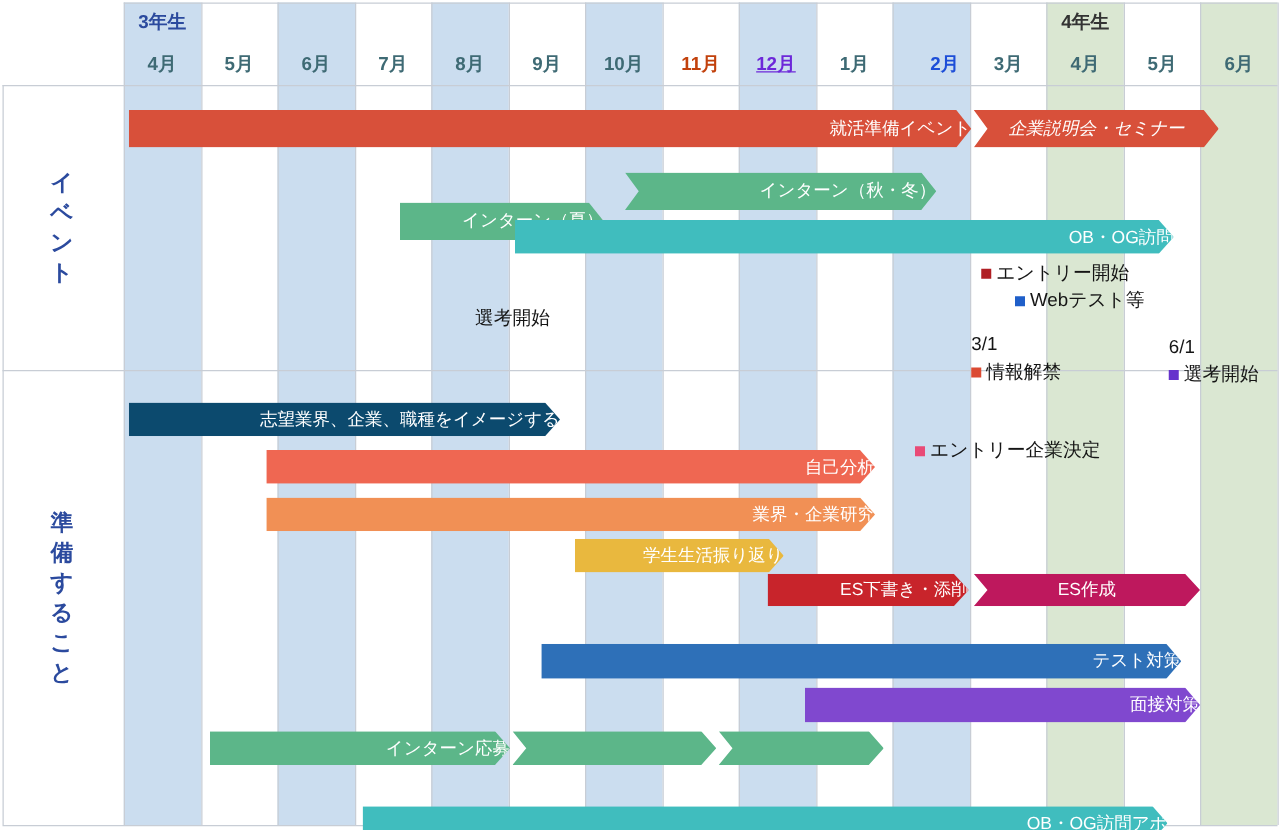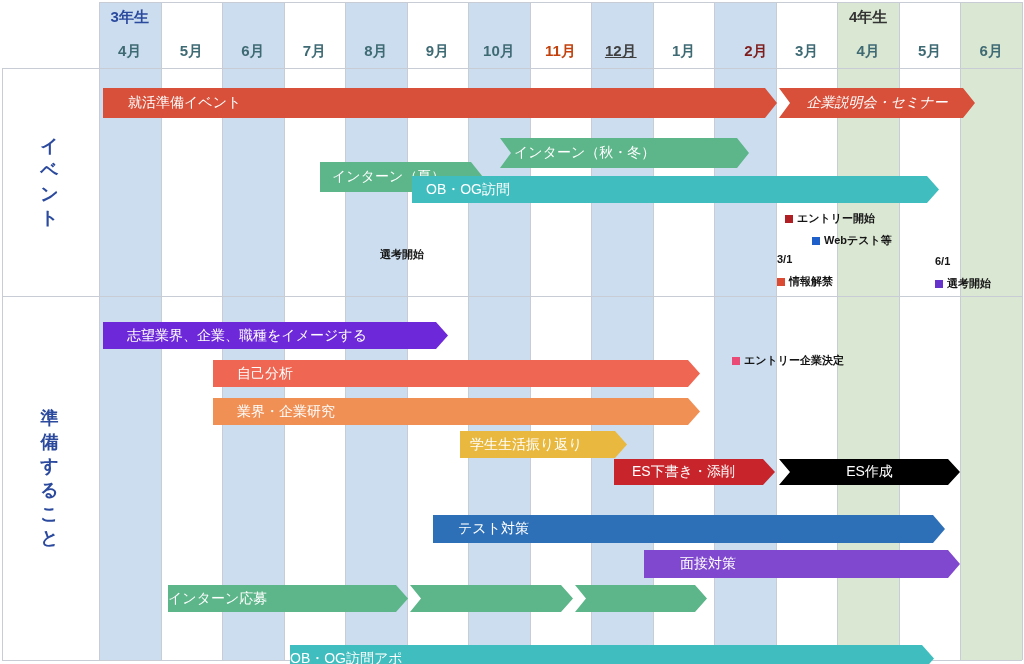--- a/index.html
+++ b/index.html
@@ -8,25 +8,25 @@
     font-family:"Liberation Sans","DejaVu Sans",sans-serif;
   }
   .band{position:absolute;top:2px;height:658px;z-index:1;}
   .vline{position:absolute;width:1px;z-index:2;}
   .hline{position:absolute;height:1px;z-index:2;}
   .year-label{position:absolute;z-index:3;font-size:15px;font-weight:700;text-align:center;}
   .month-label{position:absolute;z-index:3;font-size:15px;font-weight:600;text-align:center;}
   .section-label{position:absolute;z-index:3;display:flex;flex-direction:column;align-items:center;
     font-size:18px;font-weight:700;line-height:24px;}
   .bar{position:absolute;z-index:4;display:flex;align-items:center;
-    font-size:14px;color:#fff;white-space:nowrap;overflow:hidden;}
+    font-size:14px;color:#fff;white-space:nowrap;overflow:hidden;justify-content:flex-end;}
   .bar.center{justify-content:center;}
-  .ms{position:absolute;z-index:5;font-size:11px;font-weight:700;color:#151515;
+  .ms{position:absolute;z-index:5;font-size:15px;font-weight:400;color:#151515;
     line-height:17px;white-space:nowrap;}
-  .ms .date{margin-bottom:5px;}
+  .ms .date{margin-bottom:5px;margin-top:16px;}
   .ms .row{display:flex;align-items:center;}
   .ms .bullet{display:inline-block;width:8px;height:8px;margin-right:4px;flex:0 0 auto;}
   .ms .line2{margin-left:12px;margin-top:3px;}
 </style>
 </head>
 <body>
 
 <div id="stage">
   <div id="bands-layer">
       <div class="band" style="left: 99px; width: 61.5333px; background: rgb(203, 221, 239);"></div>
@@ -63,23 +63,23 @@
     </div>
   <div id="header-layer">
       <div class="month-label" style="left: 99px; width: 61.5333px; top: 42px; color: rgb(62, 106, 116);">4月</div>
       <div class="month-label" style="left: 160.533px; width: 61.5333px; top: 42px; color: rgb(62, 106, 116);">5月</div>
       <div class="month-label" style="left: 222.067px; width: 61.5333px; top: 42px; color: rgb(62, 106, 116);">6月</div>
       <div class="month-label" style="left: 283.6px; width: 61.5333px; top: 42px; color: rgb(62, 106, 116);">7月</div>
       <div class="month-label" style="left: 345.133px; width: 61.5333px; top: 42px; color: rgb(62, 106, 116);">8月</div>
       <div class="month-label" style="left: 406.667px; width: 61.5333px; top: 42px; color: rgb(62, 106, 116);">9月</div>
       <div class="month-label" style="left: 468.2px; width: 61.5333px; top: 42px; color: rgb(62, 106, 116);">10月</div>
       <div class="month-label" style="left: 529.733px; width: 61.5333px; top: 42px; color: #c2410c;">11月</div>
-      <div class="month-label" style="left: 591.267px; width: 59px; top: 42px; color: #404040; text-decoration: underline;">12月</div>
+      <div class="month-label" style="left: 591.267px; width: 59px; top: 42px; color: #6d28d9; text-decoration: underline;">12月</div>
       <div class="month-label" style="left: 652.8px; width: 61.5333px; top: 42px; color: rgb(62, 106, 116);">1月</div>
-      <div class="month-label" style="left: 714.333px; width: 83px; top: 42px; color: #7f1d1d;">2月</div>
+      <div class="month-label" style="left: 714.333px; width: 83px; top: 42px; color: #1d4ed8;">2月</div>
       <div class="month-label" style="left: 775.867px; width: 61.5333px; top: 42px; color: rgb(62, 106, 116);">3月</div>
       <div class="month-label" style="left: 837.4px; width: 61.5333px; top: 42px; color: rgb(62, 106, 116);">4月</div>
       <div class="month-label" style="left: 898.933px; width: 61.5333px; top: 42px; color: rgb(62, 106, 116);">5月</div>
       <div class="month-label" style="left: 960.467px; width: 61.5333px; top: 42px; color: rgb(62, 106, 116);">6月</div>
       <div class="year-label" style="left: 99px; width: 61.5333px; top: 8px; color: rgb(43, 74, 158);">3年生</div>
       <div class="year-label" style="left: 837.4px; width: 61.5333px; top: 8px; color: rgb(51, 51, 51);">4年生</div>
     </div>
   <div id="sections-layer">
       <div class="section-label" style="color: rgb(43, 74, 158); left: 0px; width: 99px; top: 134px;">
         <span>イ</span>
@@ -105,36 +105,36 @@
       </div>
       <div class="bar" style="left: 320px; top: 138px; width: 163px; height: 30px; background: rgb(92, 182, 137); clip-path: polygon(0px 0px, 151px 0px, 163px 15px, 151px 30px, 0px 30px); padding-left: 12px; box-sizing: border-box; margin-top: 24px;">
         <span>インターン（夏）</span>
       </div>
       <div class="bar" style="left: 500px; top: 138px; width: 249px; height: 30px; background: rgb(92, 182, 137); clip-path: polygon(0px 0px, 237px 0px, 249px 15px, 237px 30px, 0px 30px, 11px 15px); padding-left: 14px; box-sizing: border-box;">
         <span>インターン（秋・冬）</span>
       </div>
       <div class="bar" style="left: 412px; top: 176px; width: 527px; height: 27px; background: rgb(64, 189, 190); clip-path: polygon(0px 0px, 515px 0px, 527px 13.5px, 515px 27px, 0px 27px); padding-left: 14px; box-sizing: border-box;">
         <span>OB・OG訪問</span>
       </div>
-      <div class="bar" style="left: 103px; top: 322px; width: 345px; height: 27px; background: #6d28d9; clip-path: polygon(0px 0px, 333px 0px, 345px 13.5px, 333px 27px, 0px 27px); padding-left: 24px; box-sizing: border-box;">
+      <div class="bar" style="left: 103px; top: 322px; width: 345px; height: 27px; background: #0c4a6e; clip-path: polygon(0px 0px, 333px 0px, 345px 13.5px, 333px 27px, 0px 27px); padding-left: 24px; box-sizing: border-box;">
         <span>志望業界、企業、職種をイメージする</span>
       </div>
       <div class="bar" style="left: 213px; top: 360px; width: 487px; height: 27px; background: rgb(239, 103, 82); clip-path: polygon(0px 0px, 475px 0px, 487px 13.5px, 475px 27px, 0px 27px); padding-left: 24px; box-sizing: border-box;">
         <span>自己分析</span>
       </div>
       <div class="bar" style="left: 213px; top: 398px; width: 487px; height: 27px; background: rgb(241, 144, 85); clip-path: polygon(0px 0px, 475px 0px, 487px 13.5px, 475px 27px, 0px 27px); padding-left: 24px; box-sizing: border-box;">
         <span>業界・企業研究</span>
       </div>
       <div class="bar" style="left: 460px; top: 431px; width: 167px; height: 27px; background: rgb(233, 184, 62); clip-path: polygon(0px 0px, 155px 0px, 167px 13.5px, 155px 27px, 0px 27px); padding-left: 10px; box-sizing: border-box;">
         <span>学生生活振り返り</span>
       </div>
       <div class="bar" style="left: 614px; top: 459px; width: 161px; height: 26px; background: rgb(200, 36, 43); clip-path: polygon(0px 0px, 149px 0px, 161px 13px, 149px 26px, 0px 26px); padding-left: 18px; box-sizing: border-box;">
         <span>ES下書き・添削</span>
       </div>
-      <div class="bar center" style="left: 779px; top: 459px; width: 181px; height: 26px; background: #000000; clip-path: polygon(0px 0px, 169px 0px, 181px 13px, 169px 26px, 0px 26px, 11px 13px);">
+      <div class="bar center" style="left: 779px; top: 459px; width: 181px; height: 26px; background: #be185d; clip-path: polygon(0px 0px, 169px 0px, 181px 13px, 169px 26px, 0px 26px, 11px 13px);">
         <span>ES作成</span>
       </div>
       <div class="bar" style="left: 433px; top: 515px; width: 512px; height: 28px; background: rgb(46, 112, 184); clip-path: polygon(0px 0px, 500px 0px, 512px 14px, 500px 28px, 0px 28px); padding-left: 25px; box-sizing: border-box;">
         <span>テスト対策</span>
       </div>
       <div class="bar" style="left: 644px; top: 550px; width: 316px; height: 28px; background: rgb(128, 72, 207); clip-path: polygon(0px 0px, 304px 0px, 316px 14px, 304px 28px, 0px 28px); padding-left: 36px; box-sizing: border-box;">
         <span>面接対策</span>
       </div>
       <div class="bar" style="left: 168px; top: 585px; width: 240px; height: 27px; background: rgb(92, 182, 137); clip-path: polygon(0px 0px, 228px 0px, 240px 13.5px, 228px 27px, 0px 27px); box-sizing: border-box;">
         <span>インターン応募</span>

